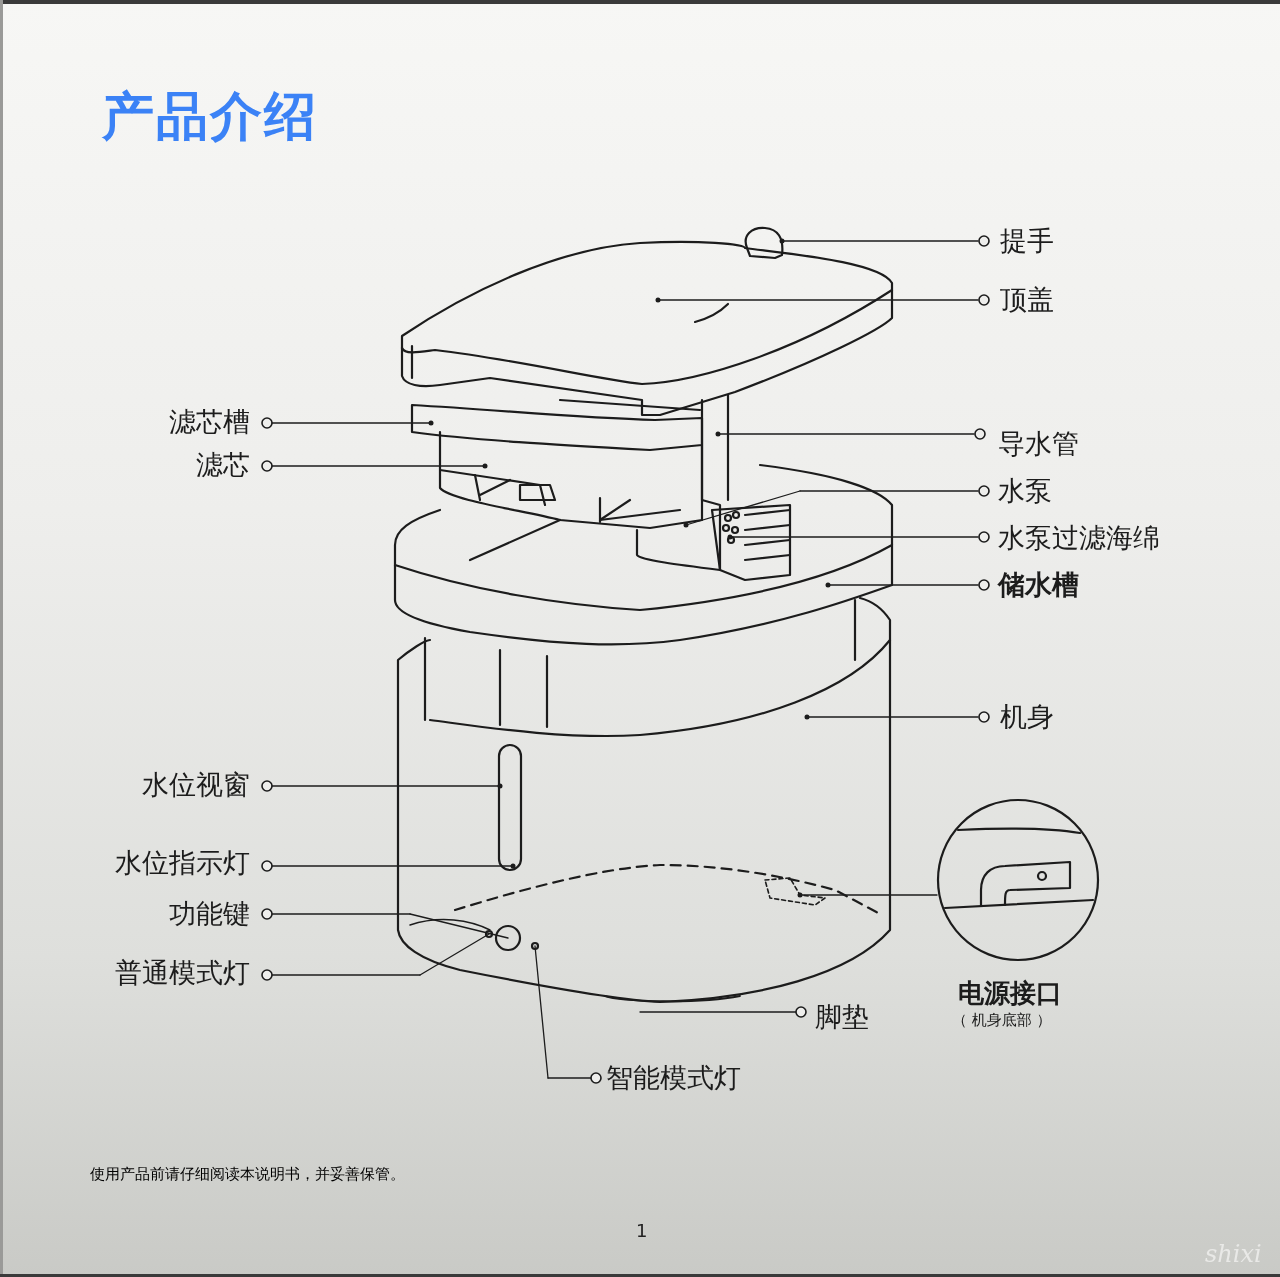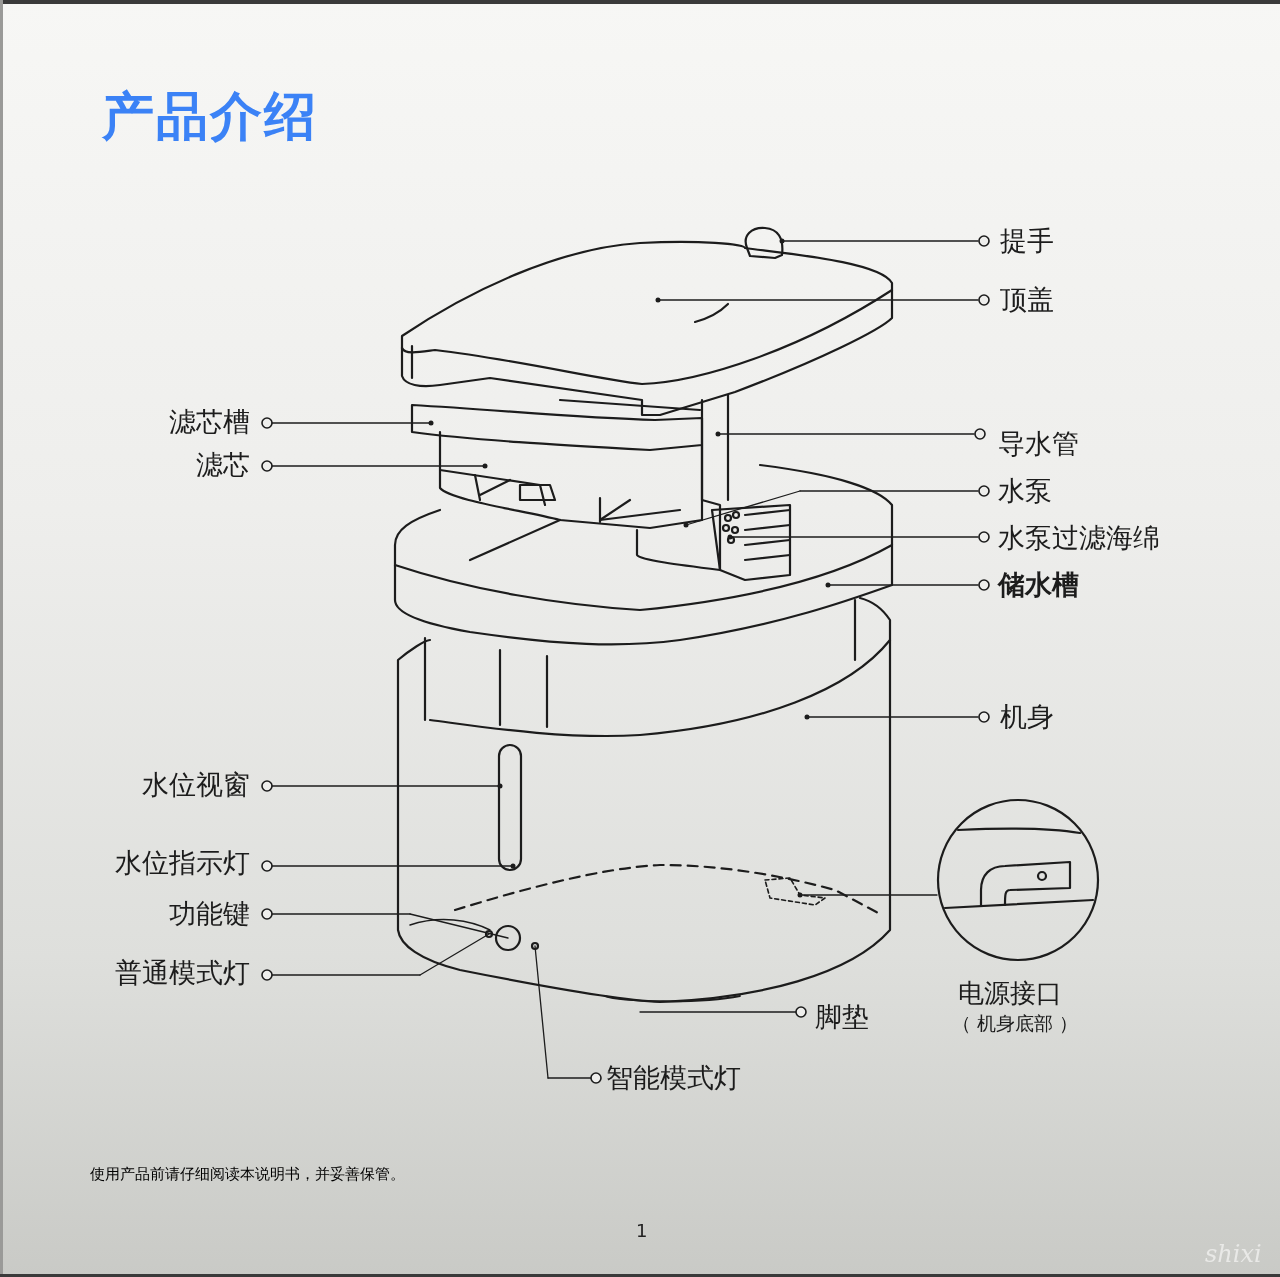--- a/index.html
+++ b/index.html
@@ -16,22 +16,22 @@
     position:absolute; left:102px; top:82px; font-size:52px; font-weight:bold; letter-spacing:2px;
     color:#3b82f6;
     font-family:Liberation Serif, serif;
   }
   .lbl { position:absolute; font-size:27px; color:#1c1c1c; white-space:nowrap; line-height:30px; }
   .lbl.right { text-align:center; }
   .diagram { position:absolute; left:0; top:0; width:1280px; height:1277px; }
   .footnote { position:absolute; left:90px; top:1165px; font-size:15px; color:#000000; }
   .page-num { position:absolute; left:636px; top:1220px; font-size:18px; color:#222; }
   .watermark { position:absolute; left:1205px; top:1240px; font-size:24px; font-style:italic; color:#e9e9e7; font-family:"DejaVu Serif", serif; }
-  .power-title { position:absolute; left:958px; top:976px; font-size:26px; font-weight:normal; color:#1c1c1c; }
-  .power-sub { position:absolute; left:952px; top:1011px; font-size:19px; color:#1c1c1c; }
+  .power-title { position:absolute; left:958px; top:976px; font-size:26px; font-weight:bold; color:#1c1c1c; }
+  .power-sub { position:absolute; left:952px; top:1011px; font-size:15px; color:#1c1c1c; }
 </style>
 </head>
 <body>
 
 <div class="page-edge-top"></div>
 <div class="page-edge-left"></div>
 <div class="page-edge-bottom"></div>
 
 <div class="title">产品介绍</div>
 

